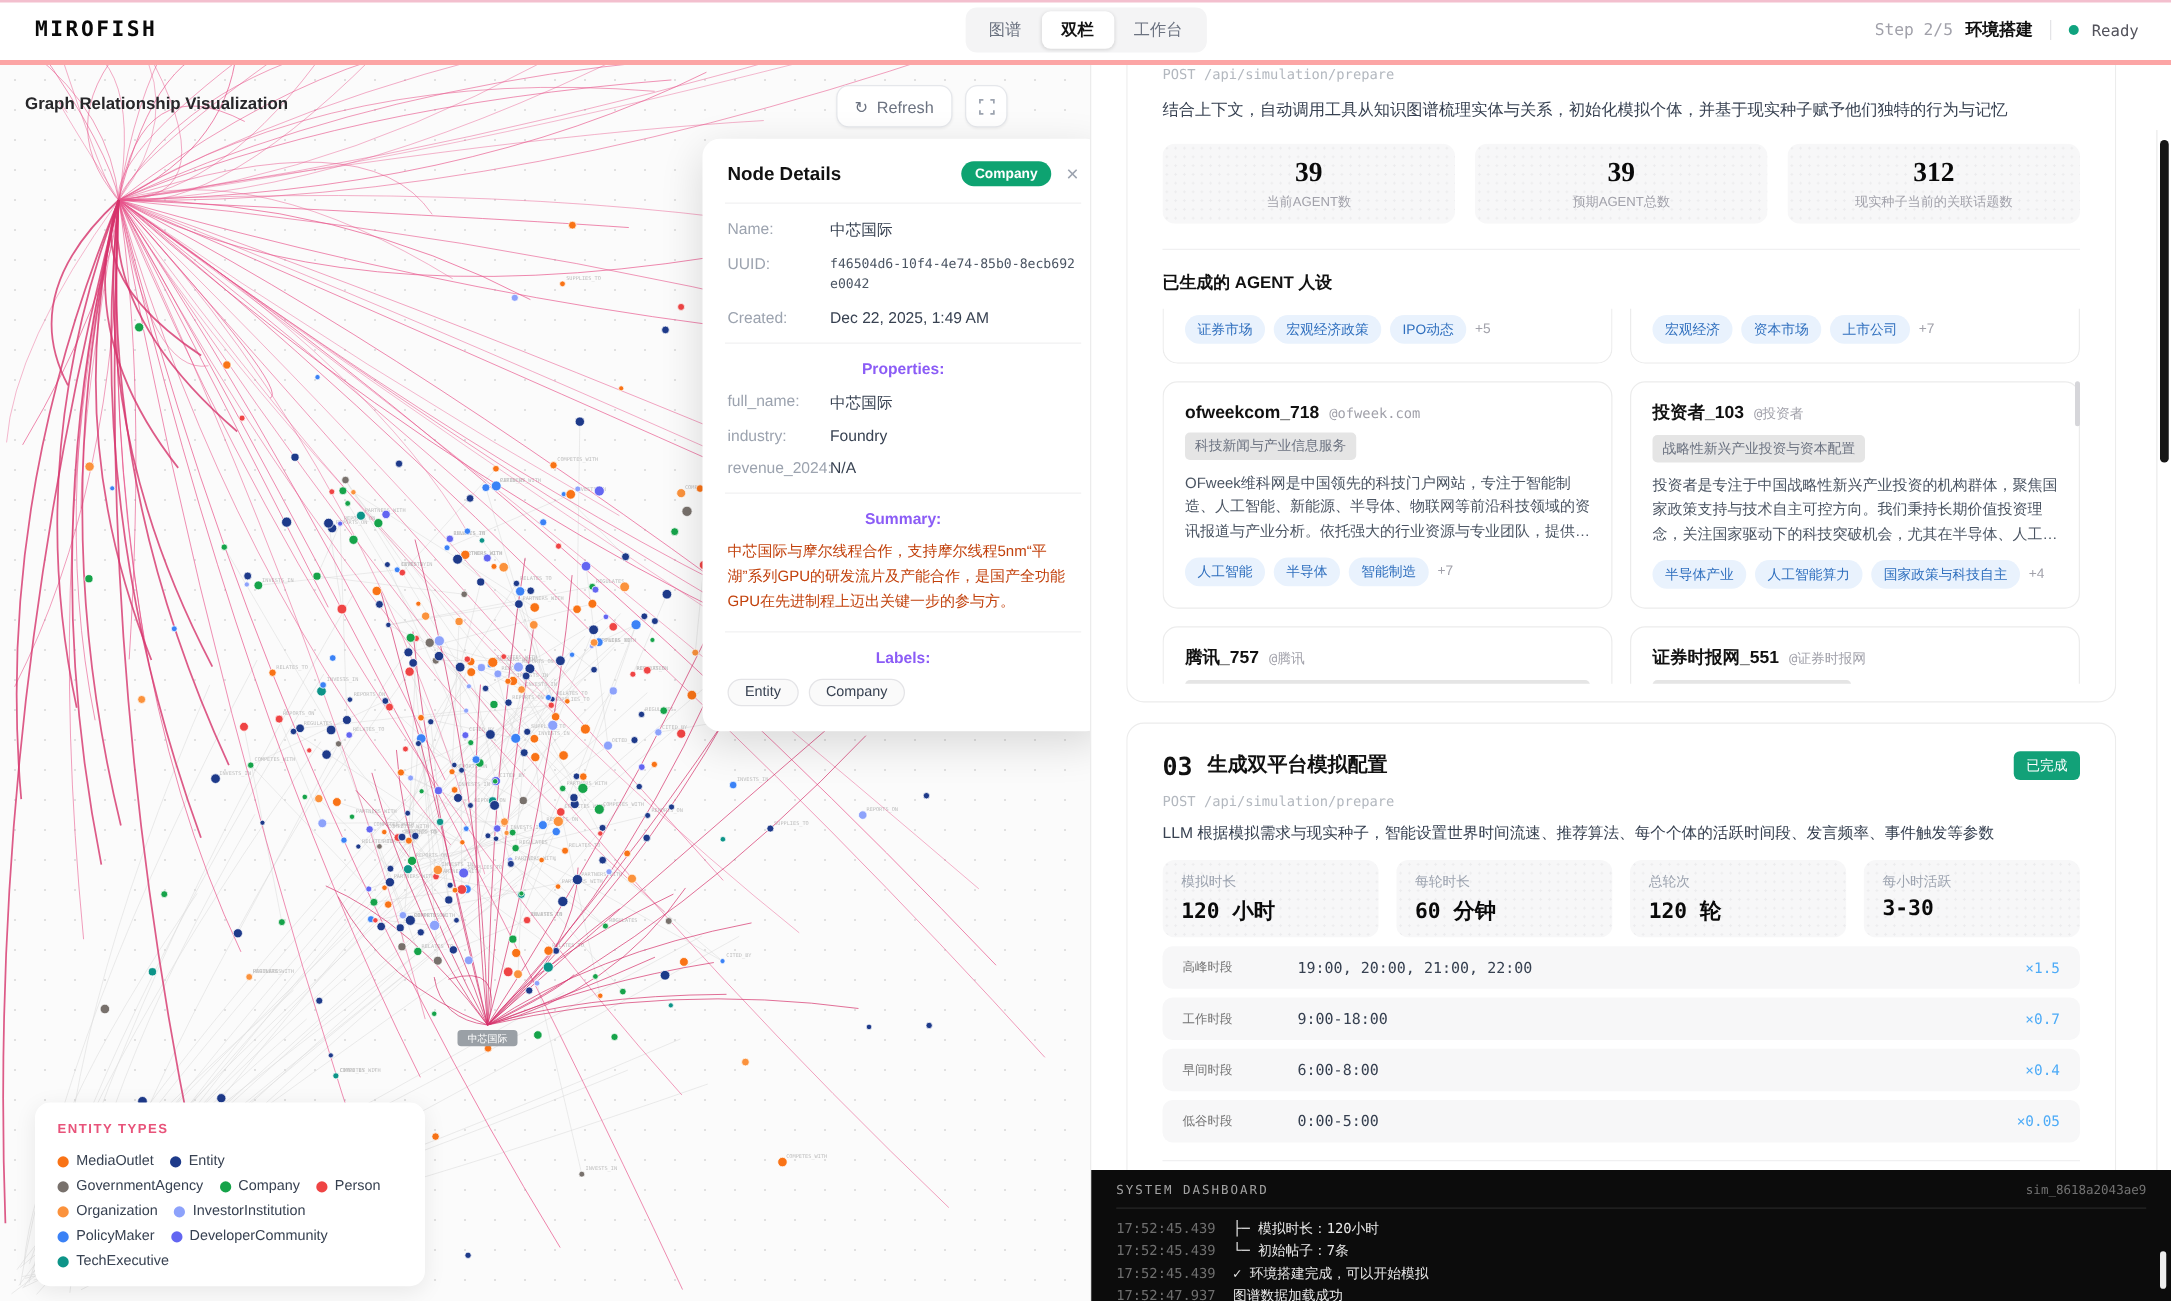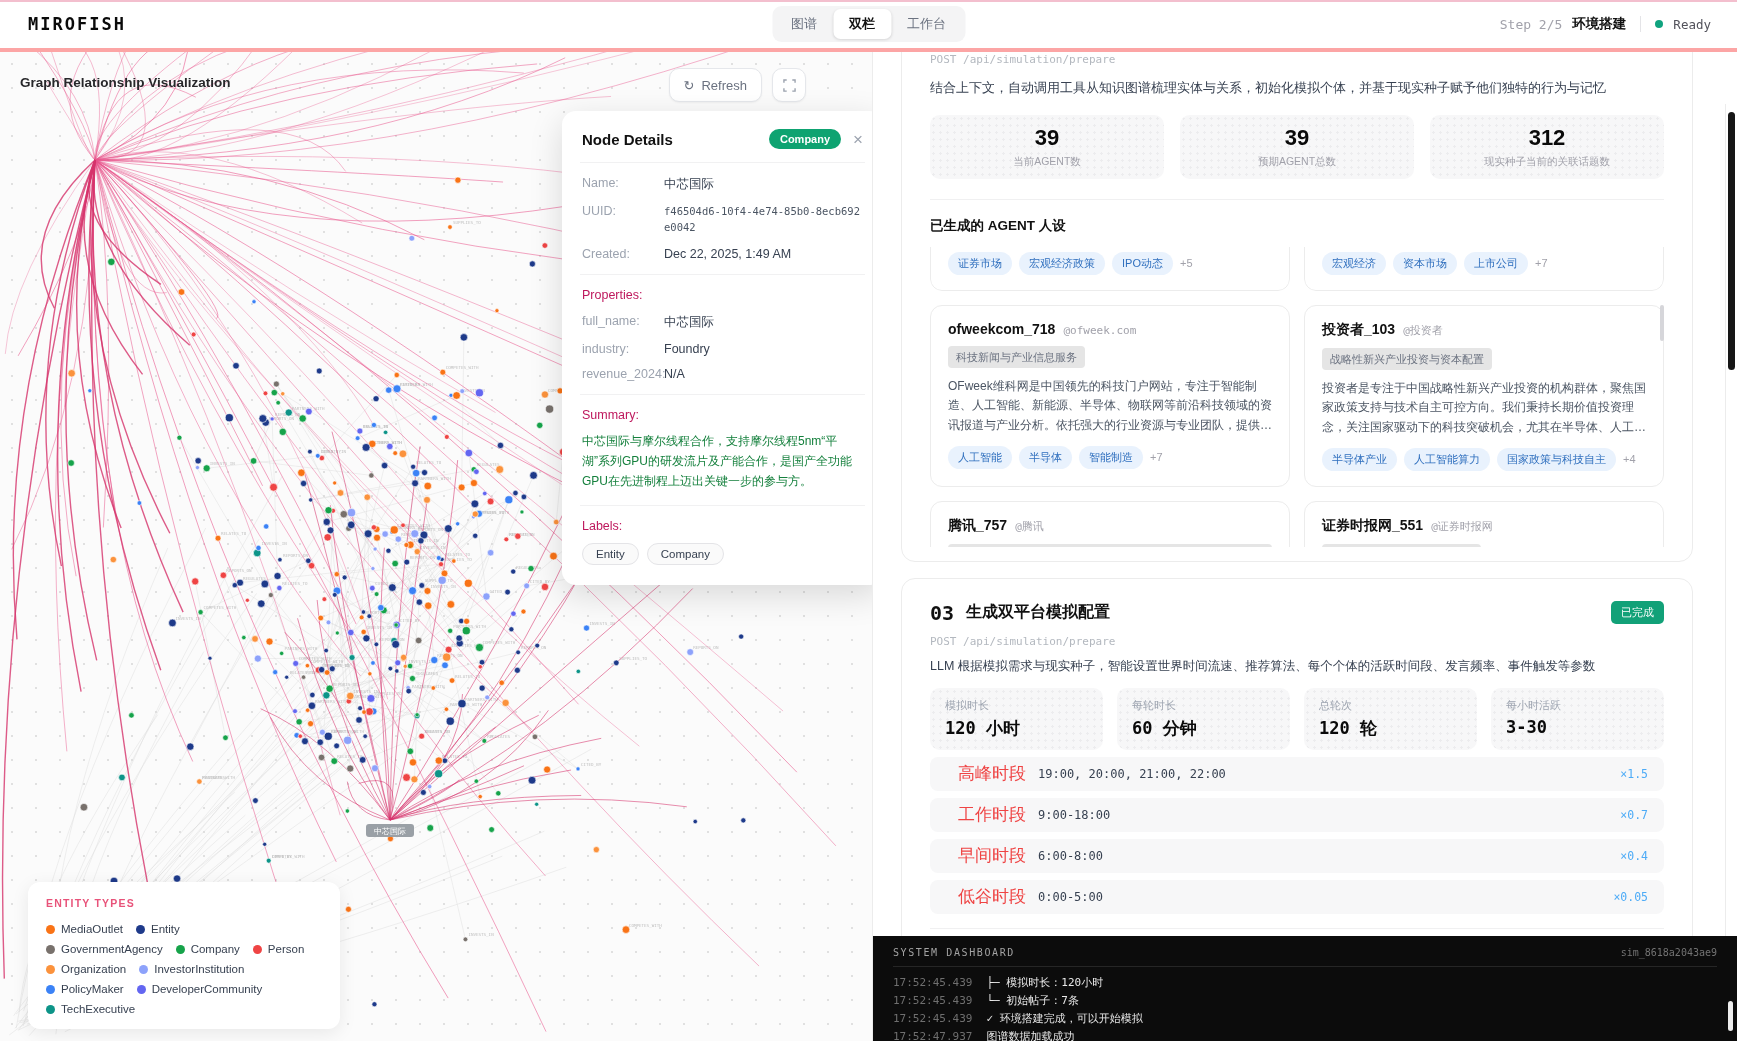--- a/index.html
+++ b/index.html
@@ -56,39 +56,39 @@
   .nd-badge { background:#0ea371; color:#fff; font-size:11px; font-weight:bold;
     border-radius:999px; padding:4px 11px; }
   .nd-close { margin-left:12px; color:#9ca3af; font-size:17px; line-height:1; cursor:pointer; }
   .nd-div { border-top:1px solid #f1f1f2; margin:13px -2px; }
   .nd-row { display:flex; margin-top:11px; font-size:12.5px; }
   .nd-row:first-child { margin-top:0; }
   .nd-label { width:82px; flex:none; color:#9ca3af; }
   .nd-value { color:#374151; }
   .nd-uuid { font-family:"DejaVu Sans Mono", monospace; font-size:10.5px; color:#4b5563;
     word-break:break-all; line-height:1.5; }
-  .nd-sec-title { font-size:12.5px; font-weight:normal; color:#be185d; }
-  .nd-summary { margin-top:9px; font-size:12px; line-height:1.7; color:#15803d; }
+  .nd-sec-title { font-size:12.5px; font-weight:bold; color:#8b5cf6;text-align:center; }
+  .nd-summary { margin-top:9px; font-size:12px; line-height:1.7; color:#c2410c; }
   .nd-pills { display:flex; gap:8px; margin-top:10px; }
   .nd-pill { border:1px solid #e4e4e7; background:#fafafa; color:#374151; font-size:11.5px;
     border-radius:999px; padding:4px 13px; }
 
   
   #right-panel { position:absolute; top:52px; left:872px; right:0; bottom:0; background:#fff;
     border-left:1px solid #ececec; }
   #panel-inner { position:absolute; top:0; left:28px; right:44px; height:884px; overflow:hidden; }
   .section-card { border:1px solid #ececec; border-radius:14px; background:#fff; }
   #section2 { margin-top:-26px; padding:26px 28px 14px; }
   .endpoint { font-family:"DejaVu Sans Mono", monospace; font-size:11px; color:#b3b8bf; }
   .sec-desc { margin-top:12px; font-size:13px; color:#374151; line-height:1.6; }
   .stats-row { display:flex; gap:16px; margin-top:16px; }
   .stat-box { flex:1; height:64px; background:#f7f7f8; border-radius:10px; display:flex;
     flex-direction:column; align-items:center; justify-content:center;
     background-image:radial-gradient(#ececee 1px, transparent 1.1px); background-size:7px 7px; }
-  .stat-value { font-family:Liberation Sans, sans-serif; font-size:22px; font-weight:bold; color:#0a0a0a; }
+  .stat-value { font-family:Liberation Serif, serif; font-size:22px; font-weight:bold; color:#0a0a0a; }
   .stat-label { font-size:10.5px; color:#a1a1aa; margin-top:4px; }
   .h-div { border-top:1px solid #f0f0f1; margin-top:20px; }
   .agents-title { margin-top:17px; font-size:13.5px; font-weight:bold; color:#111; }
   #cards-viewport { position:relative; margin-top:12px; height:300px; overflow:hidden; }
   .cards-grid { display:grid; grid-template-columns:1fr 1fr; gap:14px; }
   .agent-card { border:1px solid #ececec; border-radius:12px; padding:15px 17px; background:#fff; }
   .crop-top { height:44px; overflow:hidden; border-radius:0 0 12px 12px; }
   .crop-top .agent-card { height:140px; margin-top:-96px; display:flex; align-items:flex-end; }
   .agent-name-row { display:flex; align-items:baseline; gap:8px; }
   .agent-name { font-size:14px; font-weight:bold; color:#111; }
@@ -111,21 +111,21 @@
   .s3-badge { background:#12a178; color:#fff; font-size:11px; border-radius:5px; padding:4px 10px; }
   .config-row { display:flex; gap:14px; margin-top:12px; }
   .config-box { flex:1; background:#f7f7f8; border-radius:10px; padding:10px 15px;
     background-image:radial-gradient(#ececee 1px, transparent 1.1px); background-size:7px 7px; }
   .config-label { font-size:11px; color:#9ca3af; }
   .config-value { font-family:"DejaVu Sans Mono", monospace; font-size:17px; font-weight:bold;
     color:#0a0a0a; margin-top:4px; }
   .period-row { display:flex; align-items:center; height:34px; background:#f7f7f8;
     border-radius:8px; padding:0 16px; margin-top:7px; }
   .period-row:first-of-type { margin-top:12px; }
-  .period-label { font-size:17px; color:#ef4444; font-weight:500; width:92px; flex:none;text-align:center; }
+  .period-label { font-size:10px; color:#737373; font-weight:500; width:92px; flex:none; }
   .period-value { font-family:"DejaVu Sans Mono", monospace; font-size:12px; color:#374151; flex:1; }
   .period-mult { font-family:"DejaVu Sans Mono", monospace; font-size:11.5px; color:#4dabf7;margin-left:21px; }
 
   
   #terminal { position:absolute; left:0; right:0; bottom:0; height:105px; background:#0c0c0c;
     padding:11px 20px 0; z-index:20; }
   .term-head { display:flex; align-items:center; border-bottom:1px solid #262626; padding-bottom:8px; }
   .term-title { font-family:"DejaVu Sans Mono", monospace; font-size:10px; letter-spacing:1.6px;
     color:#a3a3a3; flex:1; }
   .term-session { font-family:"DejaVu Sans Mono", monospace; font-size:10px; color:#737373; }

